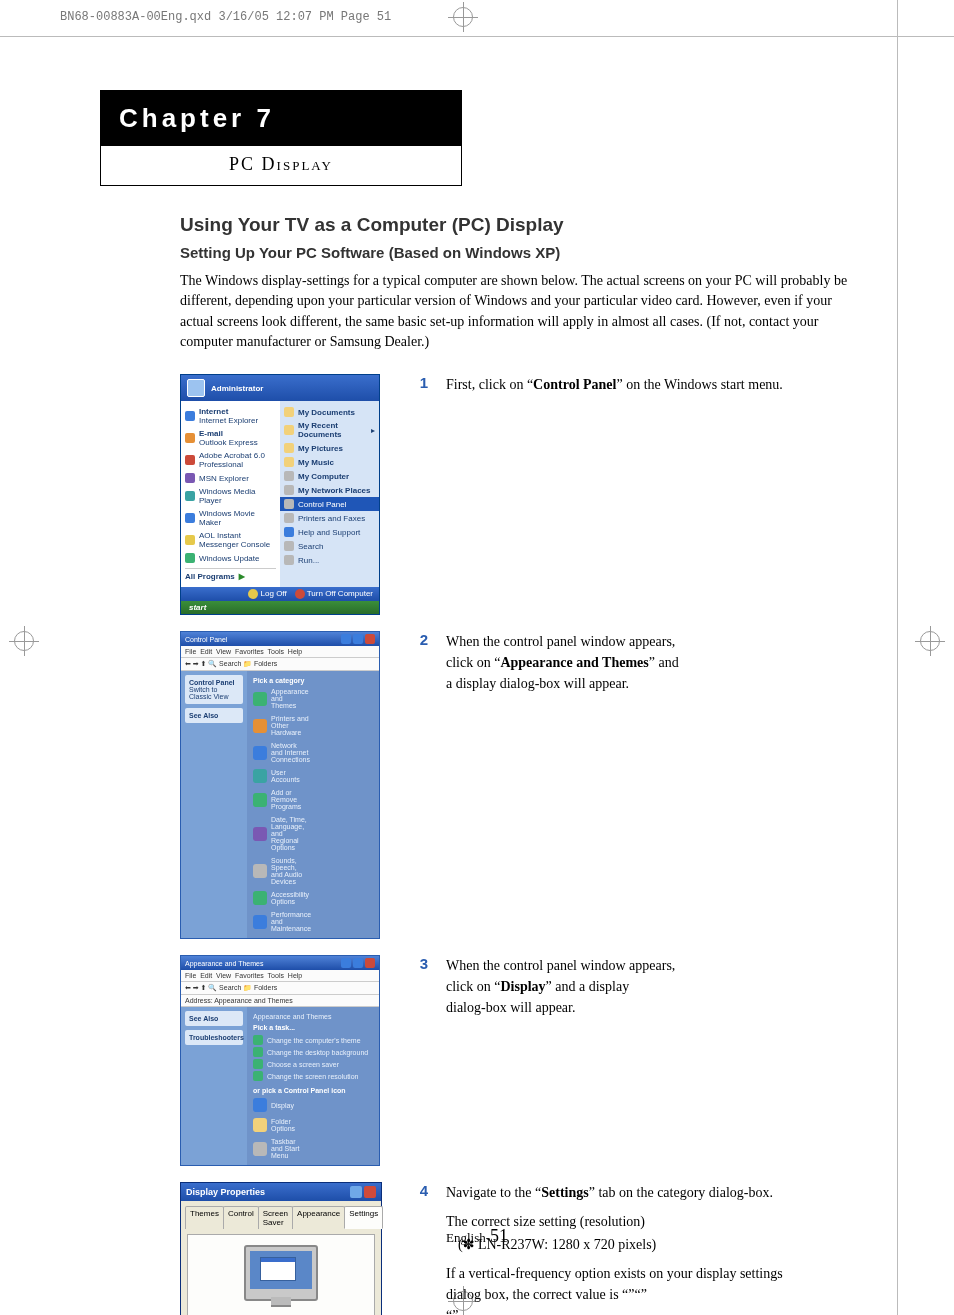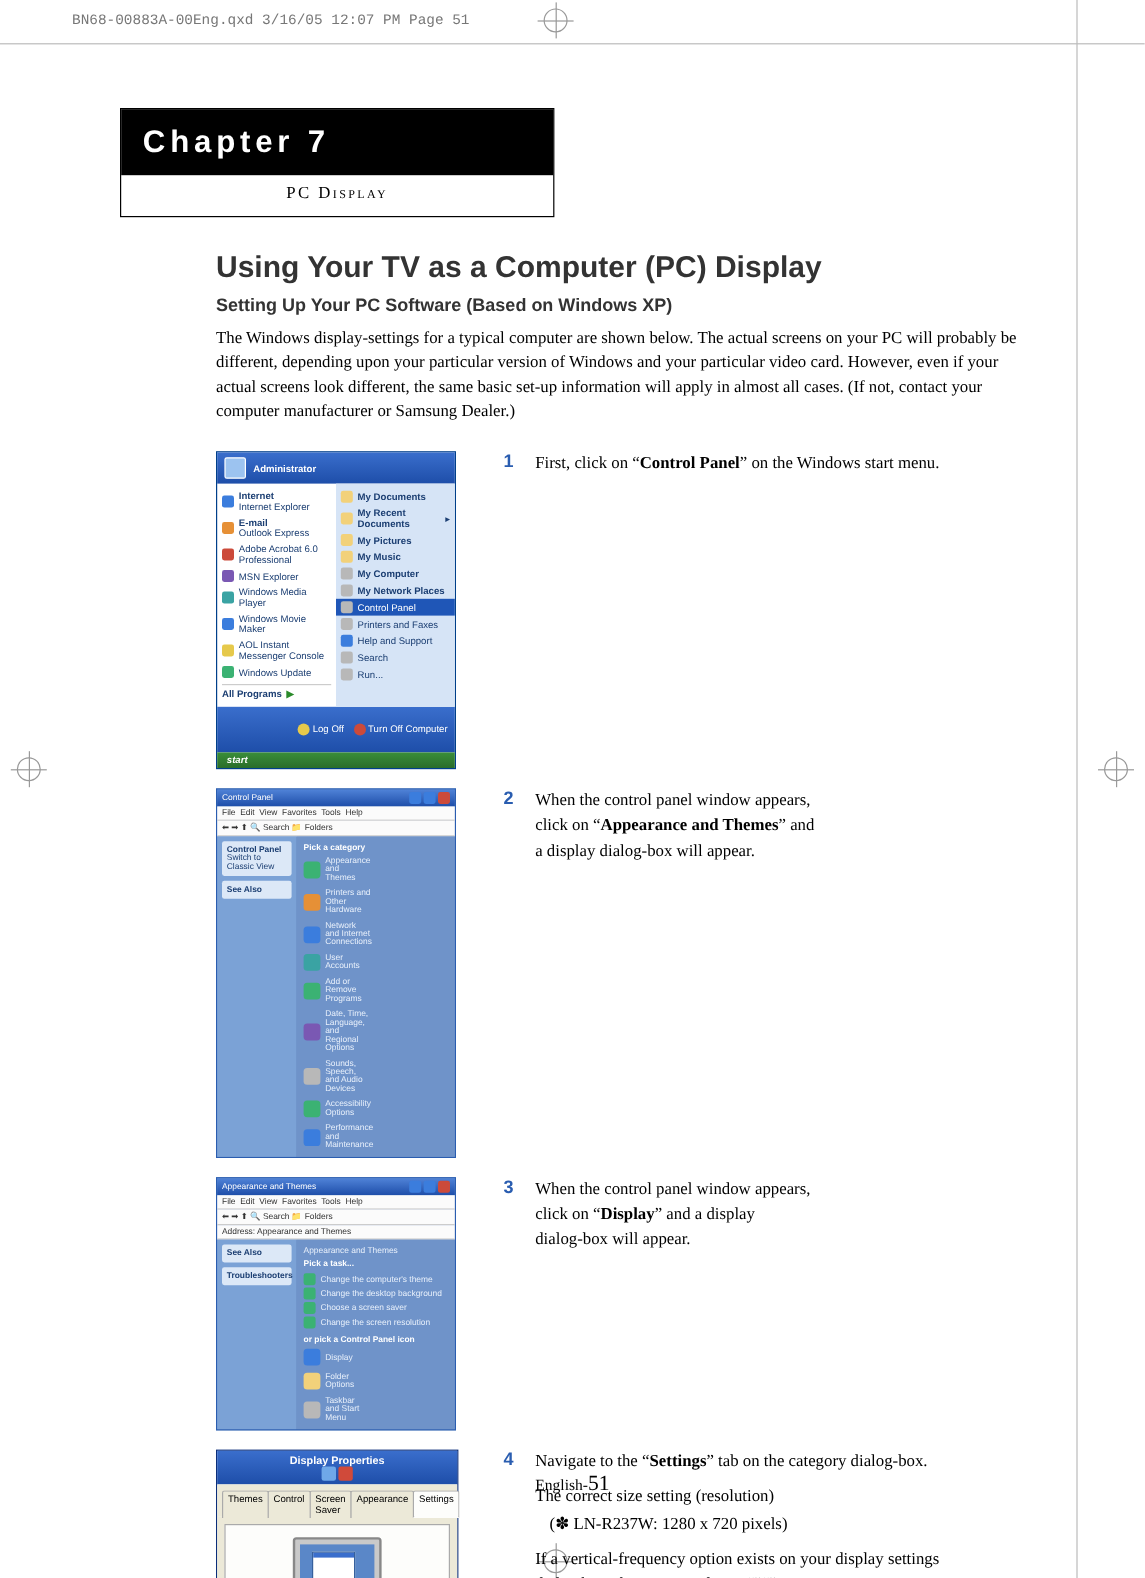--- a/index.html
+++ b/index.html
@@ -87,31 +87,31 @@
     background: #000;
     color: #fff;
     font-family: Arial, Helvetica, sans-serif;
     font-weight: bold;
     font-size: 26px;
     letter-spacing: 4px;
     padding: 12px 18px;
   }
   .chapter-sub {
     font-family: "Times New Roman", Times, serif;
-    font-size: 14px;
+    font-size: 18px;
     letter-spacing: 2px;
     text-align: center;
     padding: 8px 0 10px 0;
     font-variant: small-caps;
   }
 
   .h1 {
     font-family: Arial, Helvetica, sans-serif;
     font-weight: bold;
-    font-size: 25px;
+    font-size: 19px;
     color: #333;
     margin: 0 0 8px 80px;
   }
   .h2 {
     font-family: Arial, Helvetica, sans-serif;
     font-weight: bold;
     font-size: 15px;
     color: #333;
     margin: 0 0 10px 80px;
   }
@@ -170,21 +170,21 @@
     align-items:center;
     gap:6px;
   }
   .xp-startmenu .sm-header .av { width:16px;height:16px;background:#9cc3f0;border:1px solid #fff;border-radius:2px; }
   .xp-startmenu .sm-body { display:flex; }
   .xp-startmenu .sm-left { width: 50%; padding:4px; }
   .xp-startmenu .sm-right { width: 50%; background:#d6e4f6; padding:4px; }
   .xp-startmenu .sm-item { display:flex; align-items:center; gap:4px; padding:2px 0; color:#1b3e72; }
   .xp-startmenu .sm-item.hl { background:#1f56b7; color:#fff; margin:0 -4px; padding:2px 4px; }
   .xp-startmenu .ic { width:10px;height:10px;border-radius:2px; flex:0 0 10px; }
-  .xp-startmenu .sm-foot { background: linear-gradient(#3a6ecc,#1e4ea9); display:flex; justify-content:flex-end; gap:8px; padding:14px 6px; color:#fff; }
+  .xp-startmenu .sm-foot { background: linear-gradient(#3a6ecc,#1e4ea9); display:flex; justify-content:flex-end; gap:8px; padding:2px 6px; color:#fff; }
   .xp-startmenu .start-bar { background: linear-gradient(#3a8e3a,#2a6d2a); color:#fff; padding:2px 8px; font-weight:bold; font-style:italic; }
 
   .xp-window {
     border: 1px solid #2a5db0;
     background:#6f93c9;
     font-family: Tahoma, sans-serif;
     font-size: 7px;
     color:#fff;
   }
   .xp-window .w-titlebar {
@@ -216,21 +216,20 @@
     border:1px solid #0a2e7a;
   }
   .xp-dialog .d-titlebar {
     background: linear-gradient(#3a6ecc,#1e4ea9);
     color:#fff;
     font-weight:bold;
     padding:3px 5px;
     display:flex;
     justify-content:space-between;
     align-items:center;
-    flex-direction:column;
   }
   .xp-dialog .d-titlebar .btns { display:flex; gap:2px; }
   .xp-dialog .d-titlebar .btns span { width:12px;height:12px;border-radius:2px;display:inline-block; }
   .xp-dialog .d-tabs { background:#ece9d8; padding:4px 4px 0 4px; display:flex; gap:0; font-size:8px; }
   .xp-dialog .d-tabs .tab { border:1px solid #aaa; border-bottom:none; background:#ece9d8; padding:2px 4px; border-radius:2px 2px 0 0; margin-right:-1px; position:relative; top:1px; }
   .xp-dialog .d-tabs .tab.active { background:#fdfdfb; border-bottom:1px solid #fdfdfb; z-index:2; }
   .xp-dialog .d-body { background:#ece9d8; padding:6px; }
   .xp-dialog .d-body .monitor { background:#fdfdfb; border:1px solid #aaa; height:84px; margin-bottom:6px; position:relative; }
   .xp-dialog .d-body .monitor .mon { position:absolute; left:50%; top:10px; transform:translateX(-50%); width:70px; height:52px; background:#c9c9c9; border:2px solid #888; border-radius:3px; }
   .xp-dialog .d-body .monitor .mon .scr { position:absolute; inset:4px 4px 10px 4px; background:#5a87c8; }

